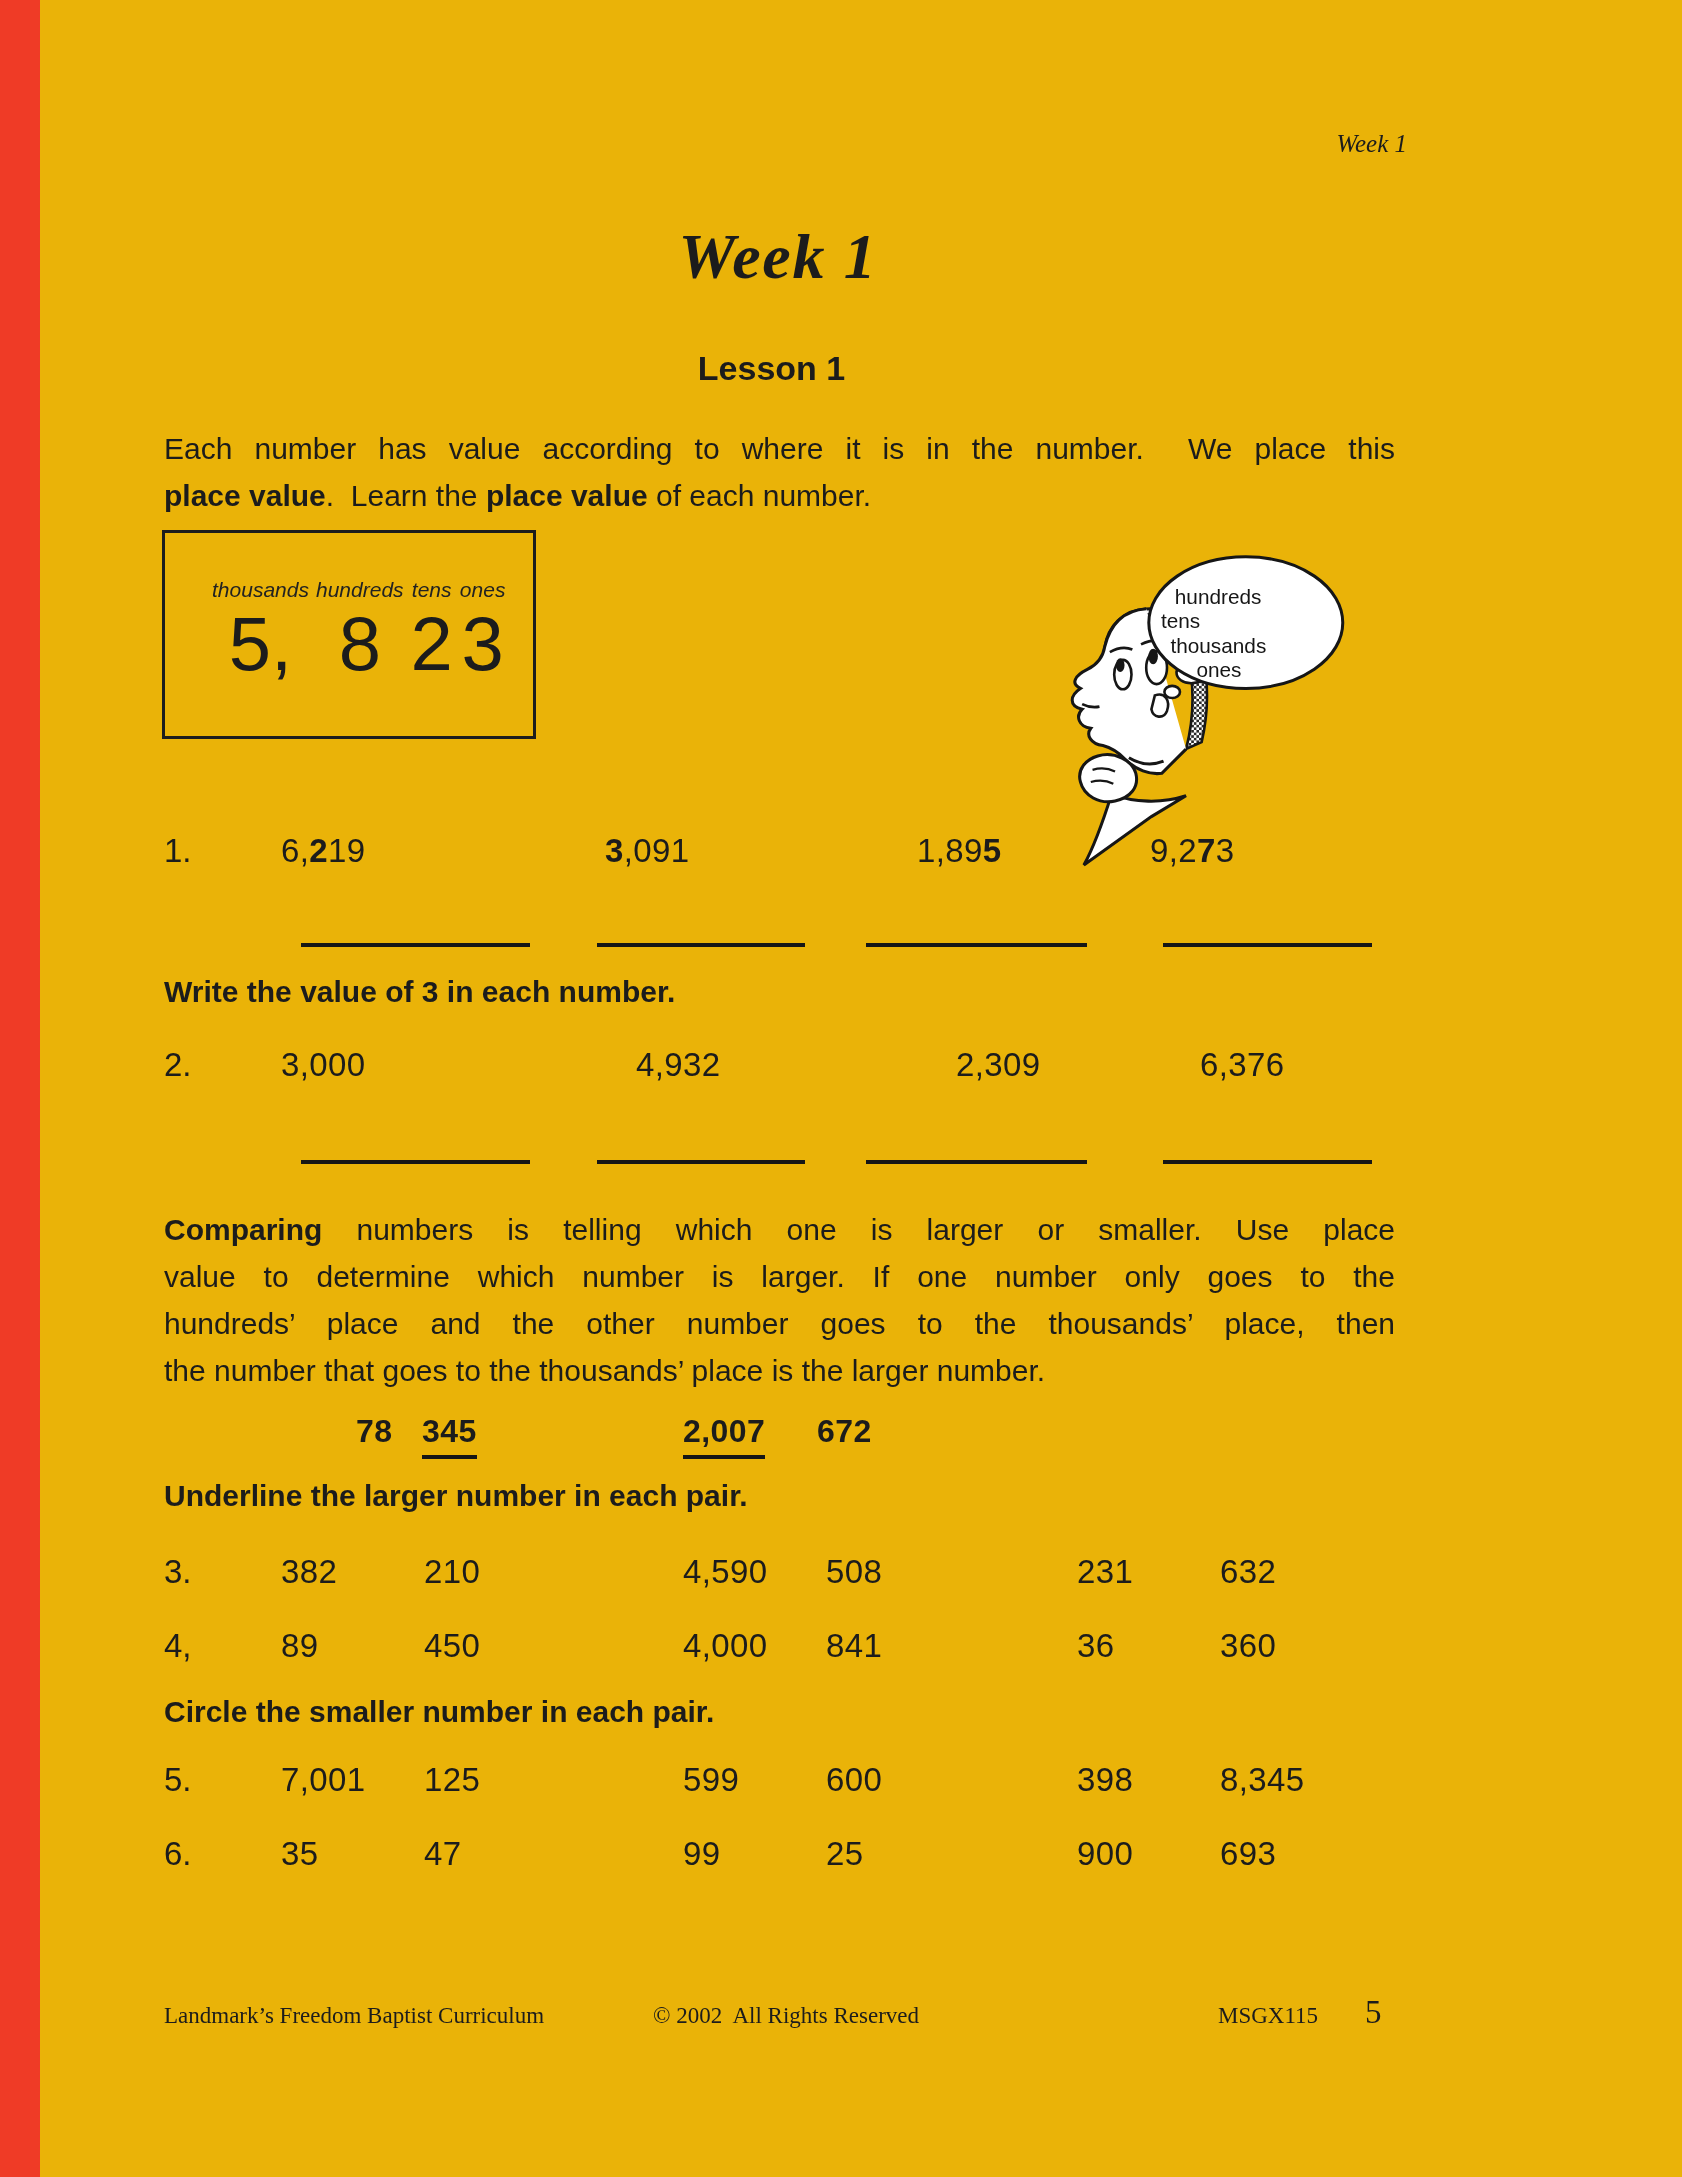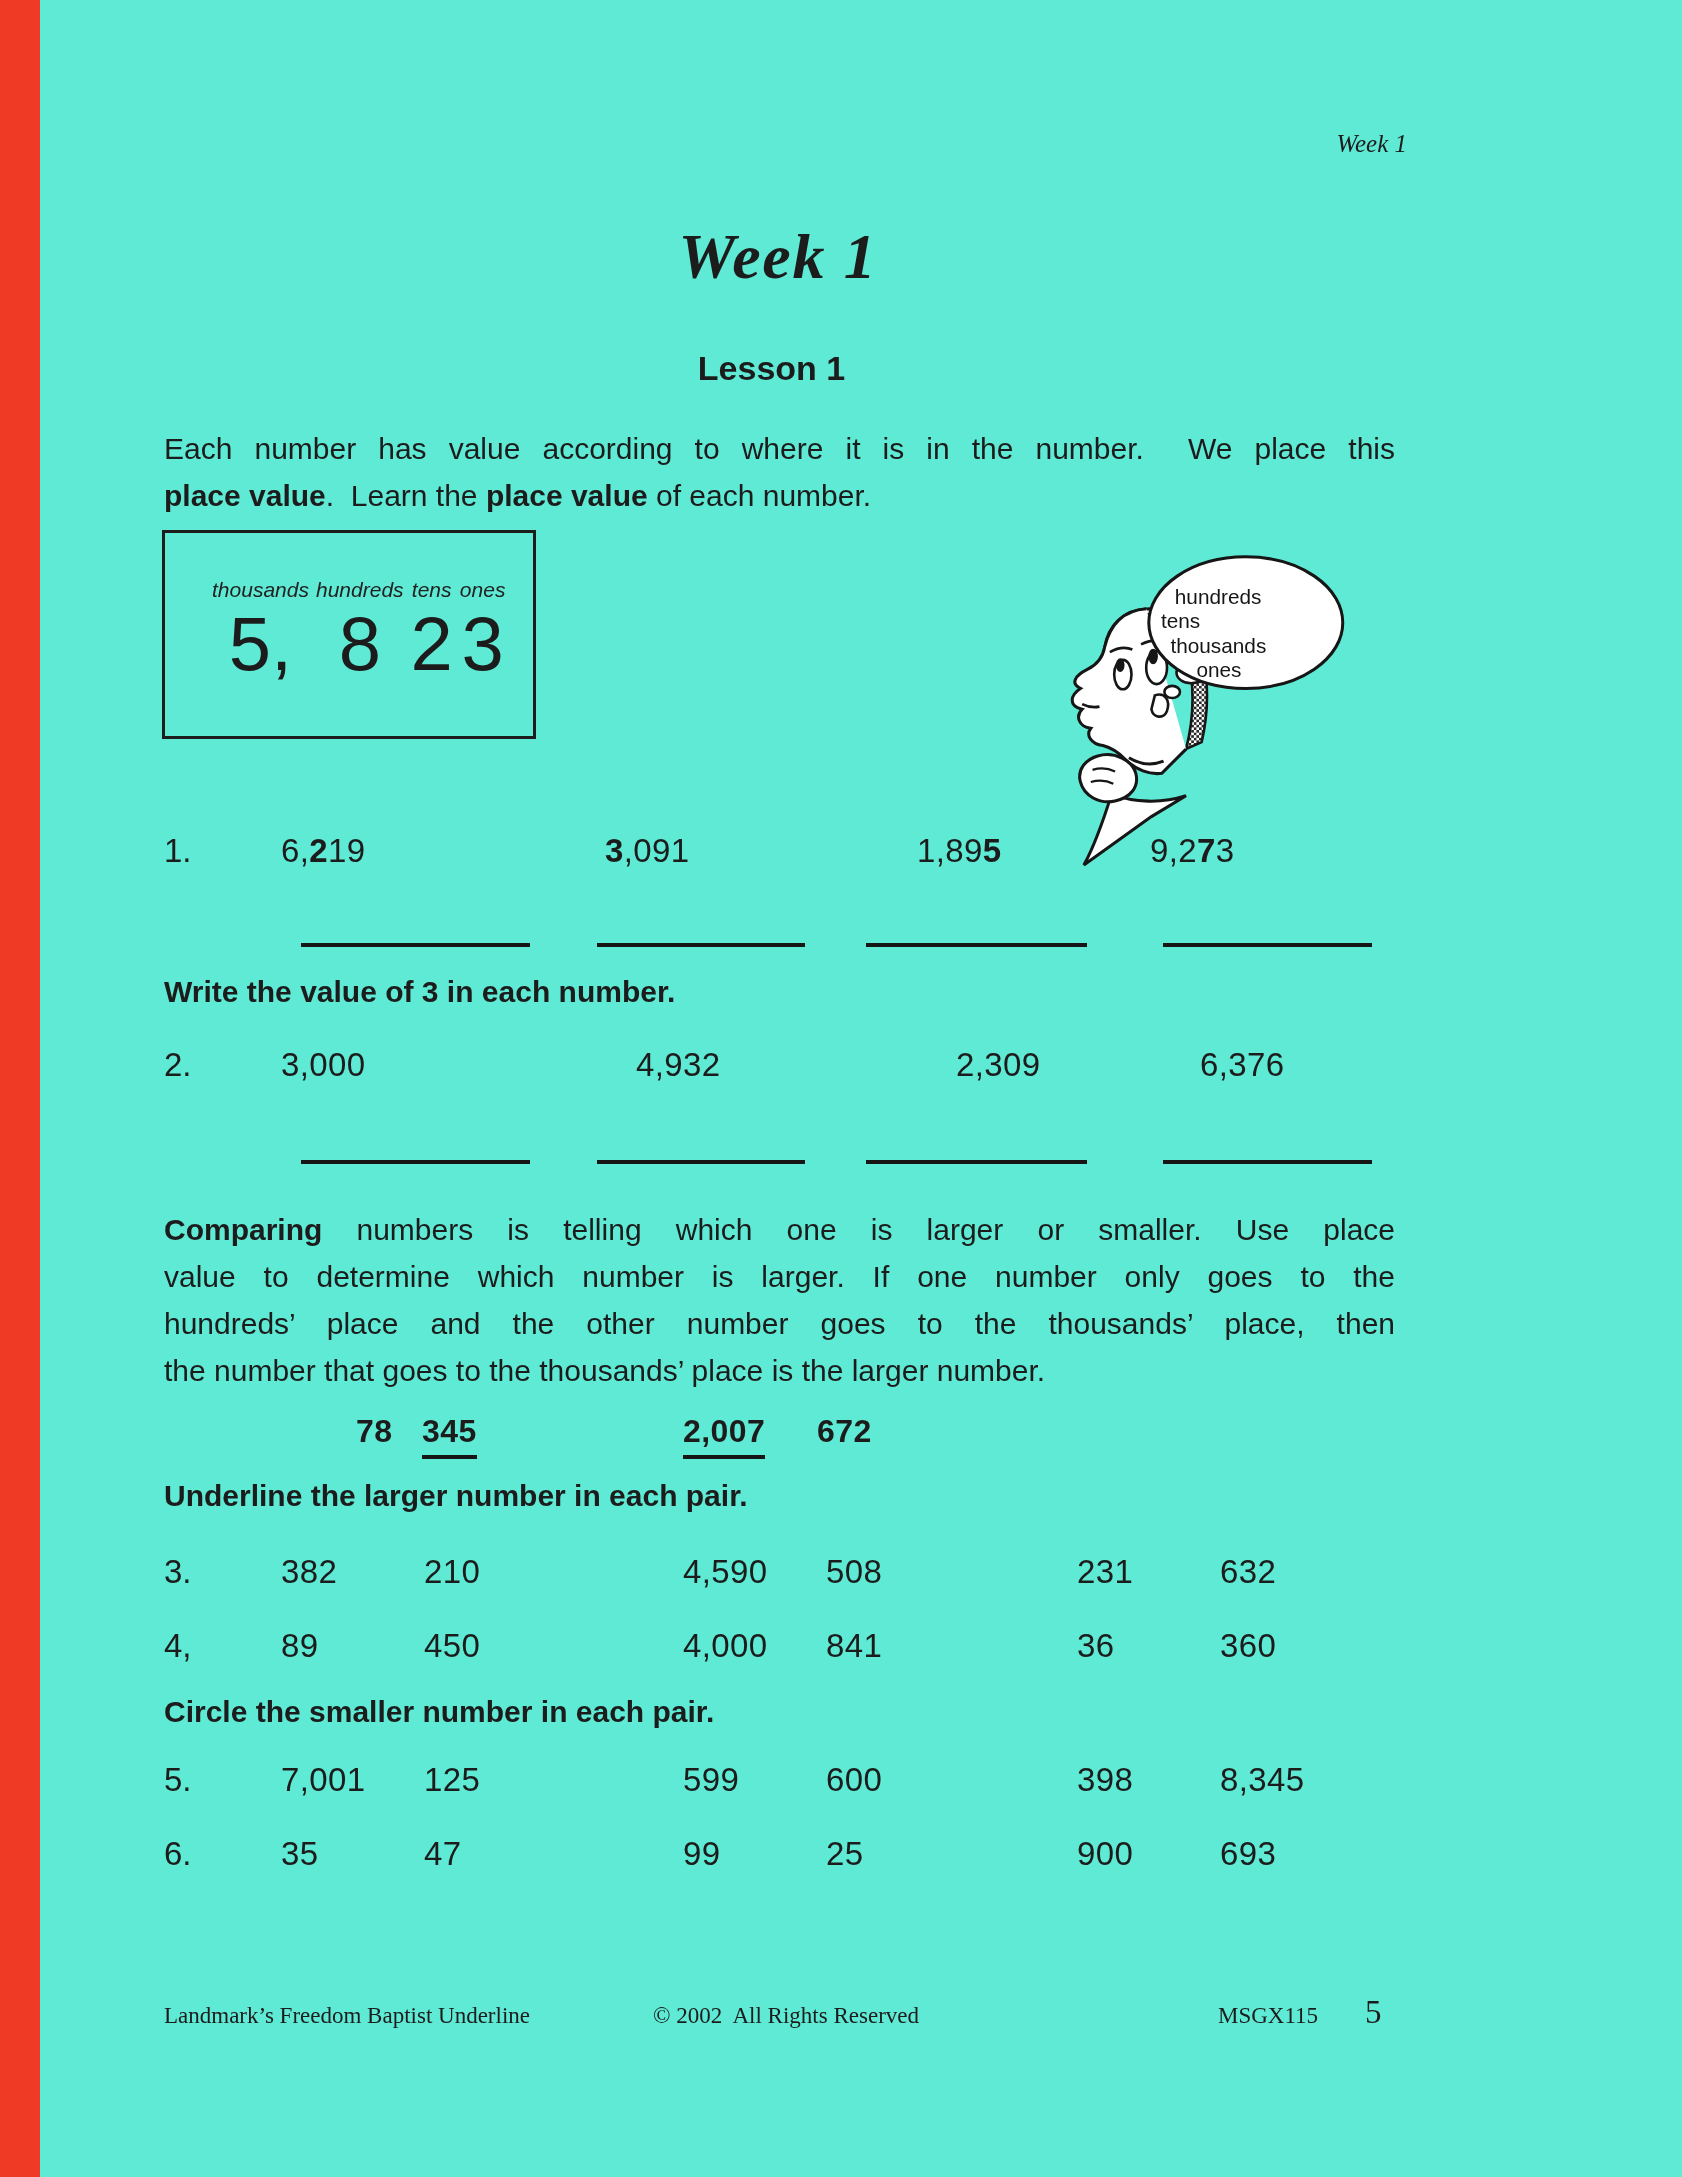--- a/index.html
+++ b/index.html
@@ -1,16 +1,16 @@
 <!DOCTYPE html>
 <html style="font-size:14px"><head>
 <meta charset="utf-8">
 <style>
   html,body{margin:0;padding:0;background:#ffffff;}
-  .page{position:relative;width:1683px;height:2177px;background:#5eead4;
+  .page{position:relative;width:1683px;height:2177px;background:#eab308;
         font-family:"Liberation Sans",sans-serif;color:#1c1c1c;overflow:hidden;}
   .abs{position:absolute;}
   
   .stripe{left:0;top:0;width:40px;height:2177px;background:#ef3b26;}
   
   .corner{right:276px;top:130px;font-family:"Liberation Serif",serif;font-style:italic;font-size:25px;}
   .title{left:0;top:220px;width:1556px;text-align:center;font-family:"Liberation Serif",serif;
          font-style:italic;font-weight:700;font-size:64px;letter-spacing:1.7px;}
   .subtitle{left:0;top:349px;width:1543px;text-align:center;font-weight:700;font-size:34px;}
   
@@ -218,19 +218,19 @@
     </div>
   <div class="abs pg gb r6">
       <span class="n1">99</span>
       <span>25</span>
     </div>
   <div class="abs pg gc r6">
       <span class="n1">900</span>
       <span>693</span>
     </div>
 
-  <div class="abs ft ftl">Landmark’s Freedom Baptist Underline</div>
+  <div class="abs ft ftl">Landmark’s Freedom Baptist Curriculum</div>
   <div class="abs ft ftc pre">© 2002  All Rights Reserved</div>
   <div class="abs ft ftcode">MSGX115</div>
   <div class="abs ftpg">5</div>
 
 </div>
 
 
 </body></html>

